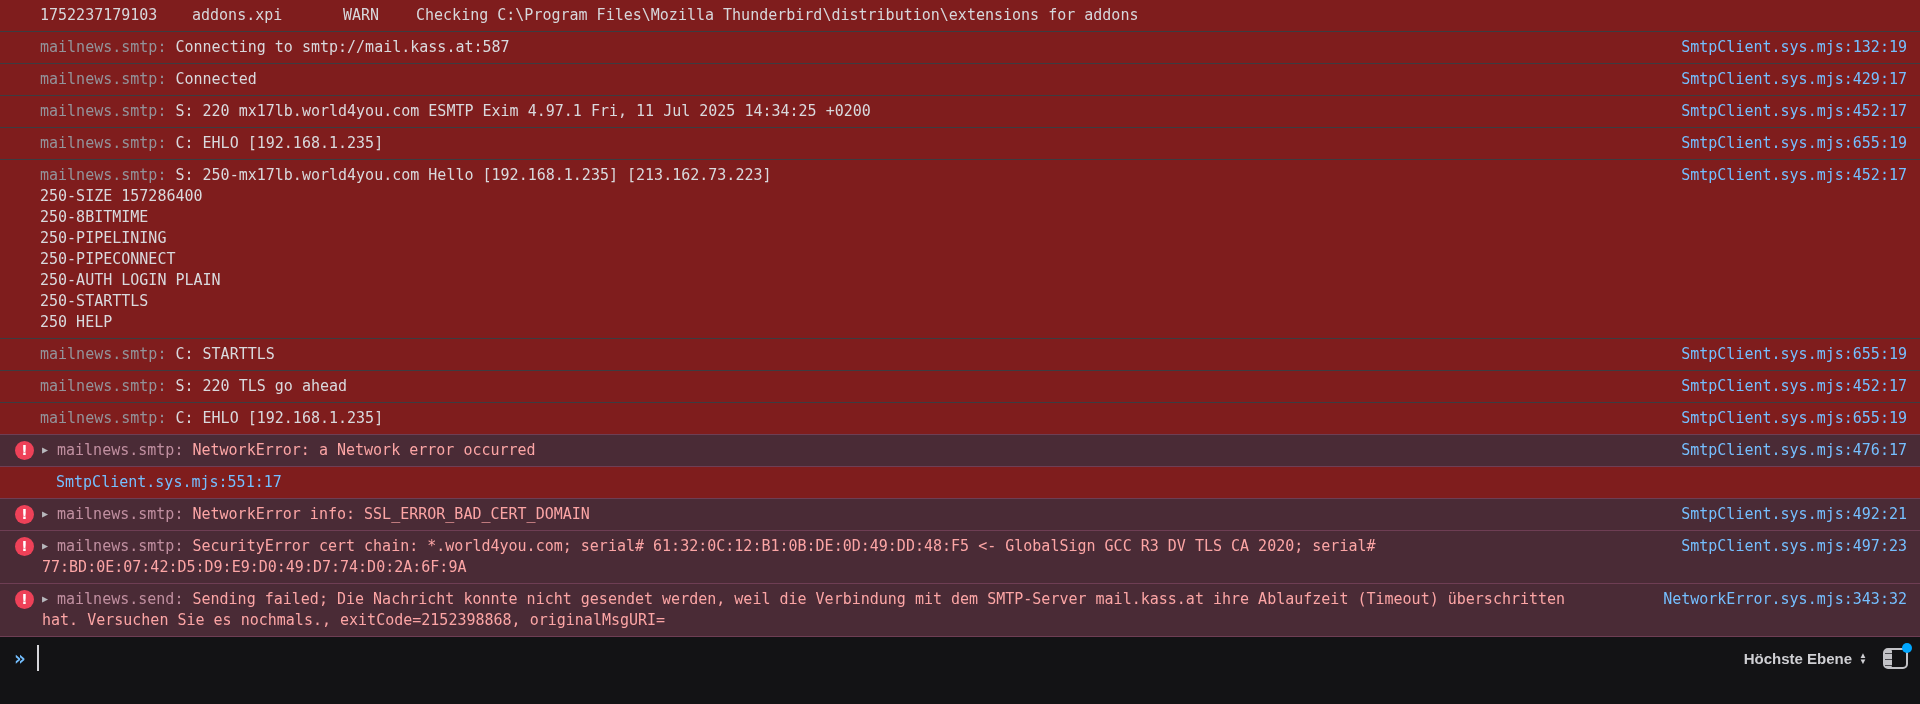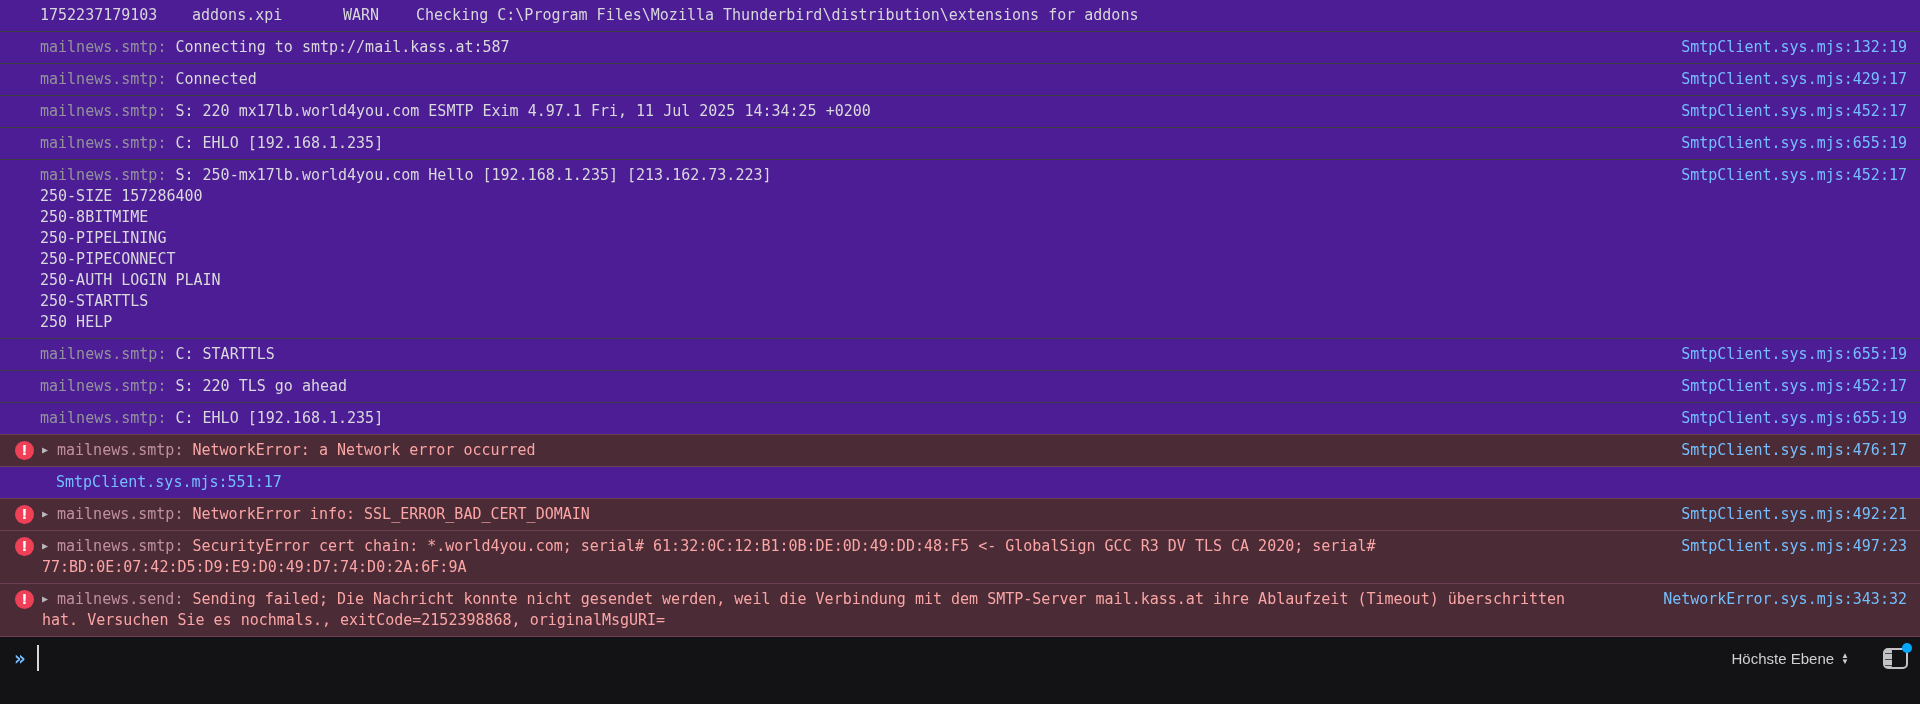--- a/index.html
+++ b/index.html
@@ -9,21 +9,21 @@
     background:#131315;
     font-family:"DejaVu Sans Mono","Liberation Mono",monospace;
     font-size:15px; color:#d7d7db;
   }
   .console { display:flex; flex-direction:column; width:1920px; height:704px; }
   .messages { flex:0 0 auto; }
 
   .row {
     position:relative;
     display:flex; align-items:flex-start;
-    background:#4c1d95;
+    background:#7f1d1d;
     border-bottom:1px solid #3c3c41;
     padding:5px 13px 5px 40px;
     line-height:21px;
   }
   .row .msg { flex:1 1 auto; white-space:pre-wrap; word-break:break-word; }
   .prefix { color:#93939a; }
   .body   { color:#d9d9dd; }
 
   .row.error {
     background:#4a2b36;
@@ -70,24 +70,25 @@
   .prompt {
     color:#74bfff; font-size:19px; font-weight:bold;
     letter-spacing:-2px; line-height:24px;
   }
   .caret {
     display:inline-block; width:2px; height:26px;
     background:#d7d7db; margin-left:14px; margin-top:-1px;
   }
   .controls {
     margin-left:auto;
-    display:flex; align-items:center; gap:30px;
+    display:flex; align-items:center; gap:12px;
     font-family:"Liberation Sans","DejaVu Sans",sans-serif;
     font-size:15px; color:#cfcfd3;
     padding-top:2px;
+    font-weight:bold;
   }
   .context-select { display:flex; align-items:center; gap:7px; cursor:pointer; }
   .updown { display:flex; flex-direction:column; font-size:8px; line-height:6px; color:#cfcfd3; }
   .sidebar-toggle { position:relative; width:25px; height:21px; margin-left:4px; cursor:pointer; }
   .sb-box {
     position:absolute; inset:0;
     border:2.5px solid #c3c3c7; border-radius:5px;
   }
   .sb-fill {
     position:absolute; left:2px; top:2px; bottom:2px; width:7px;

